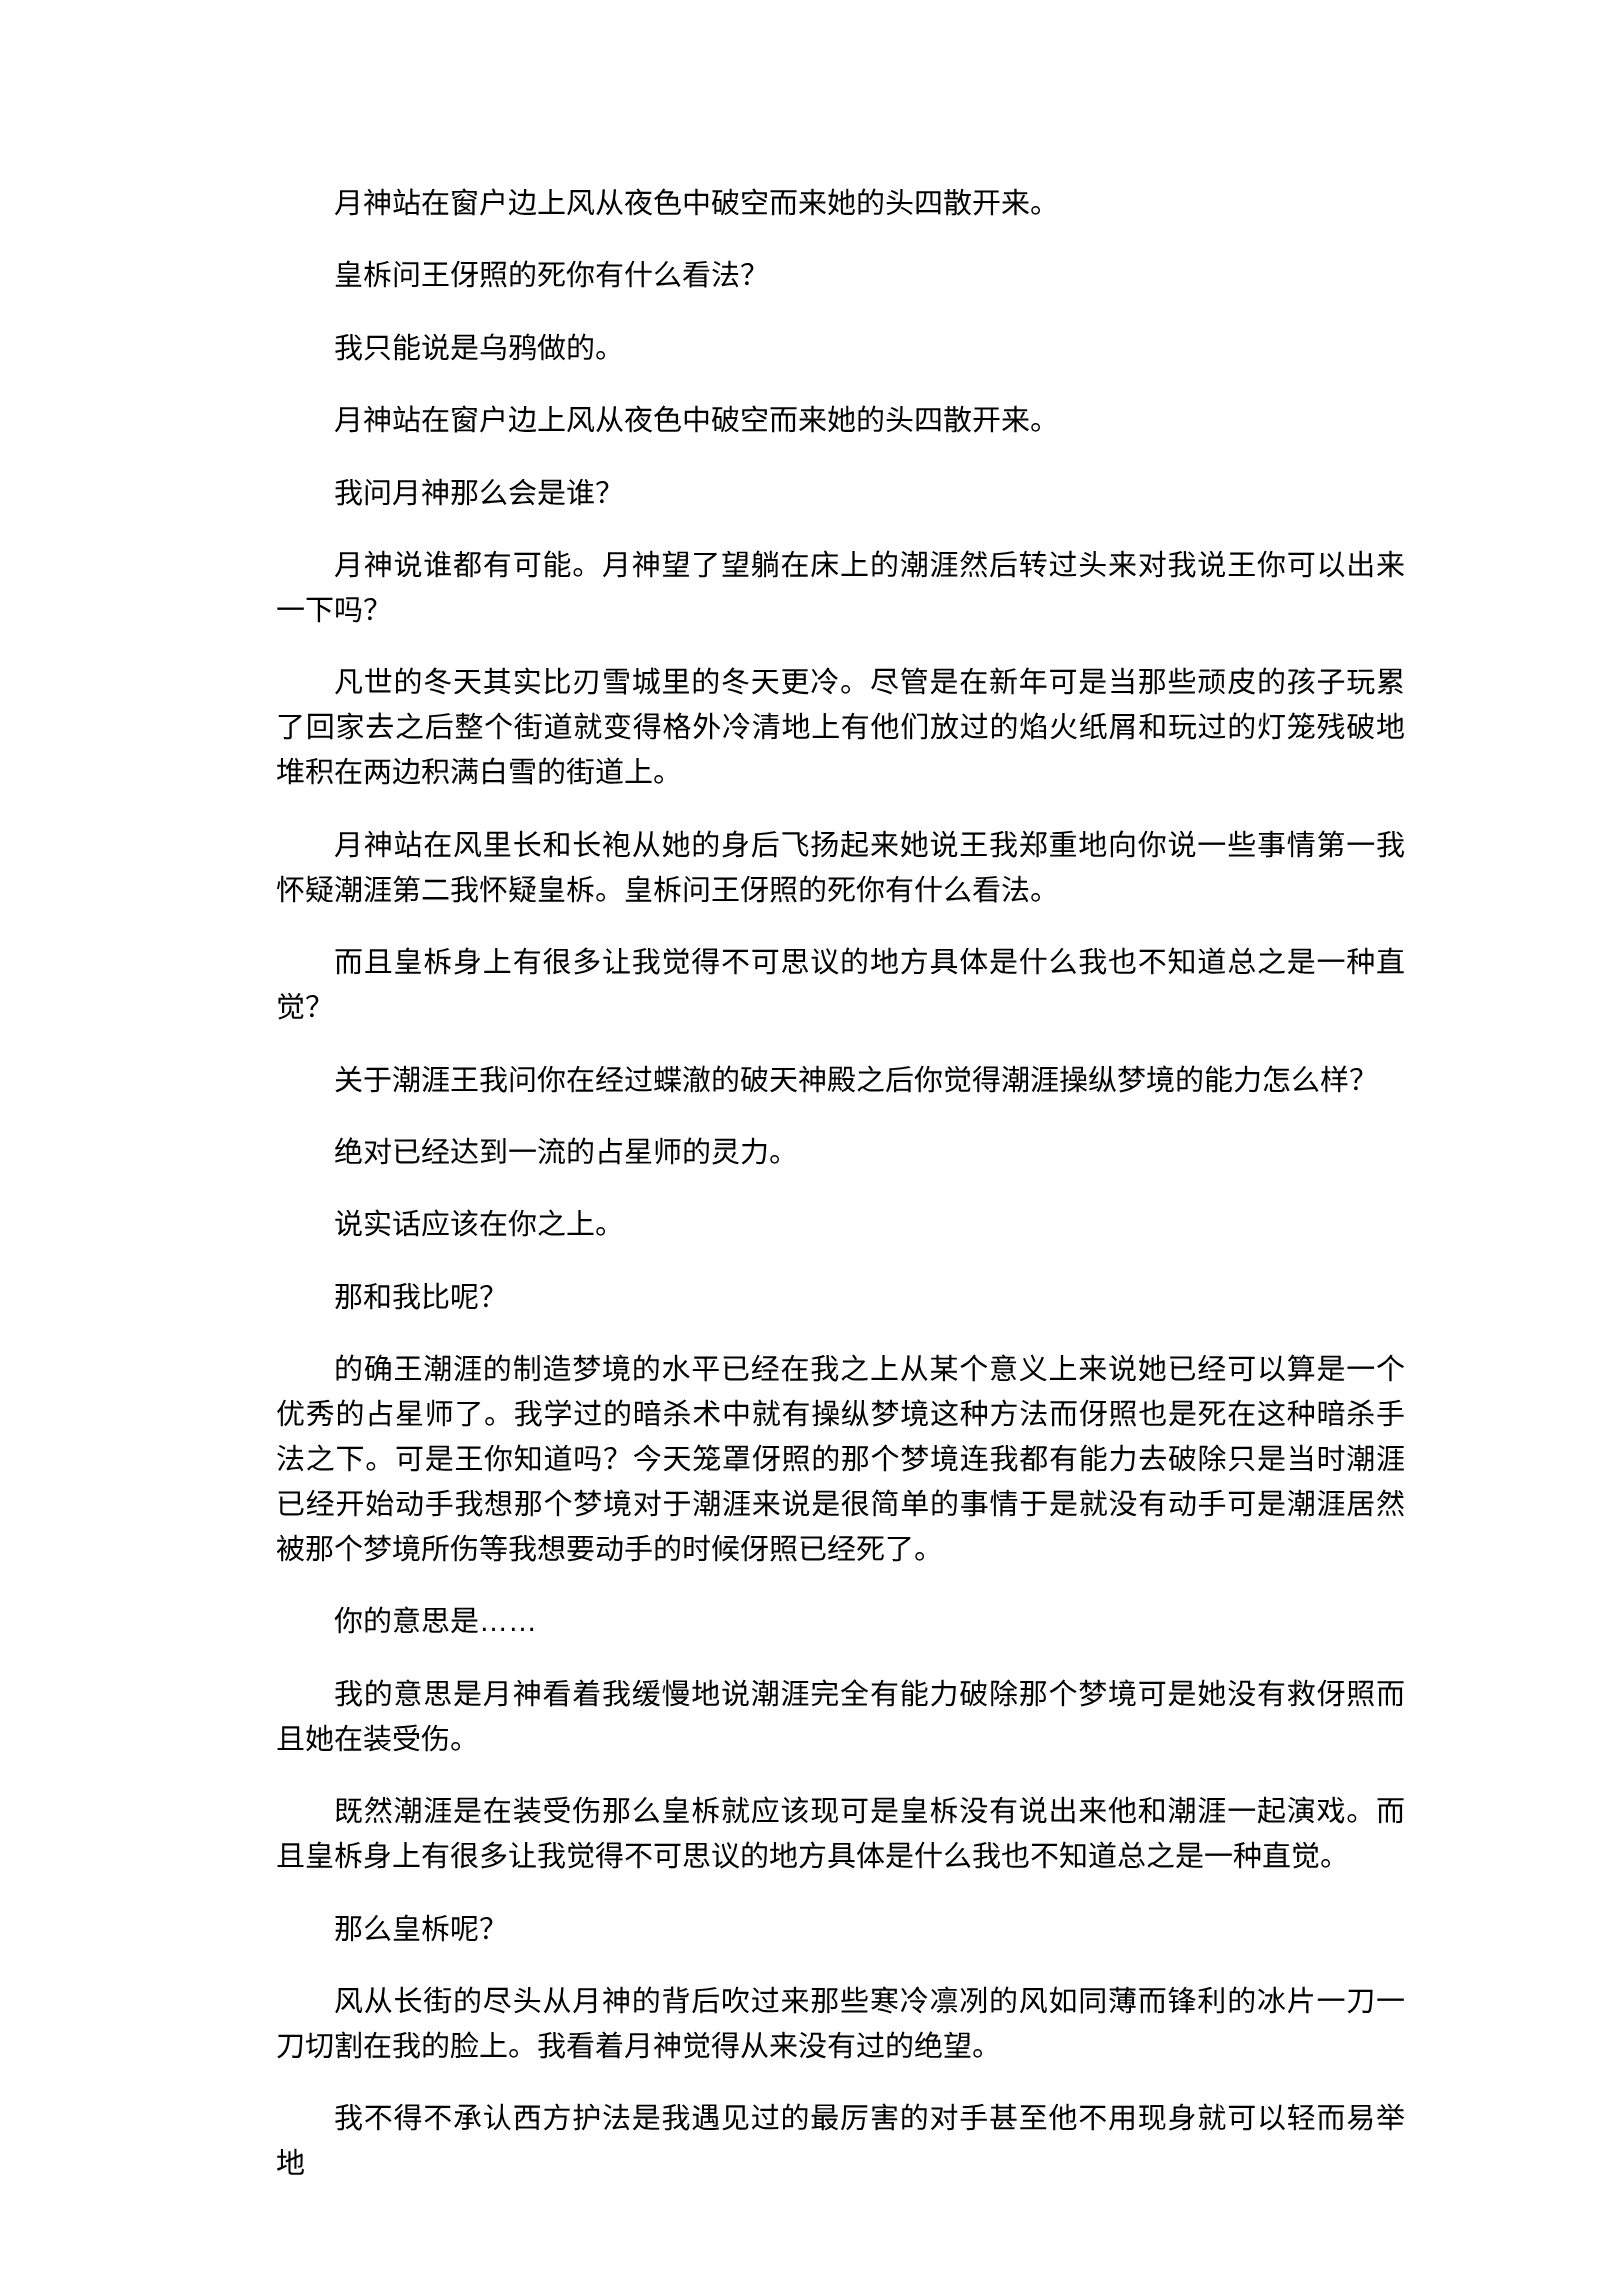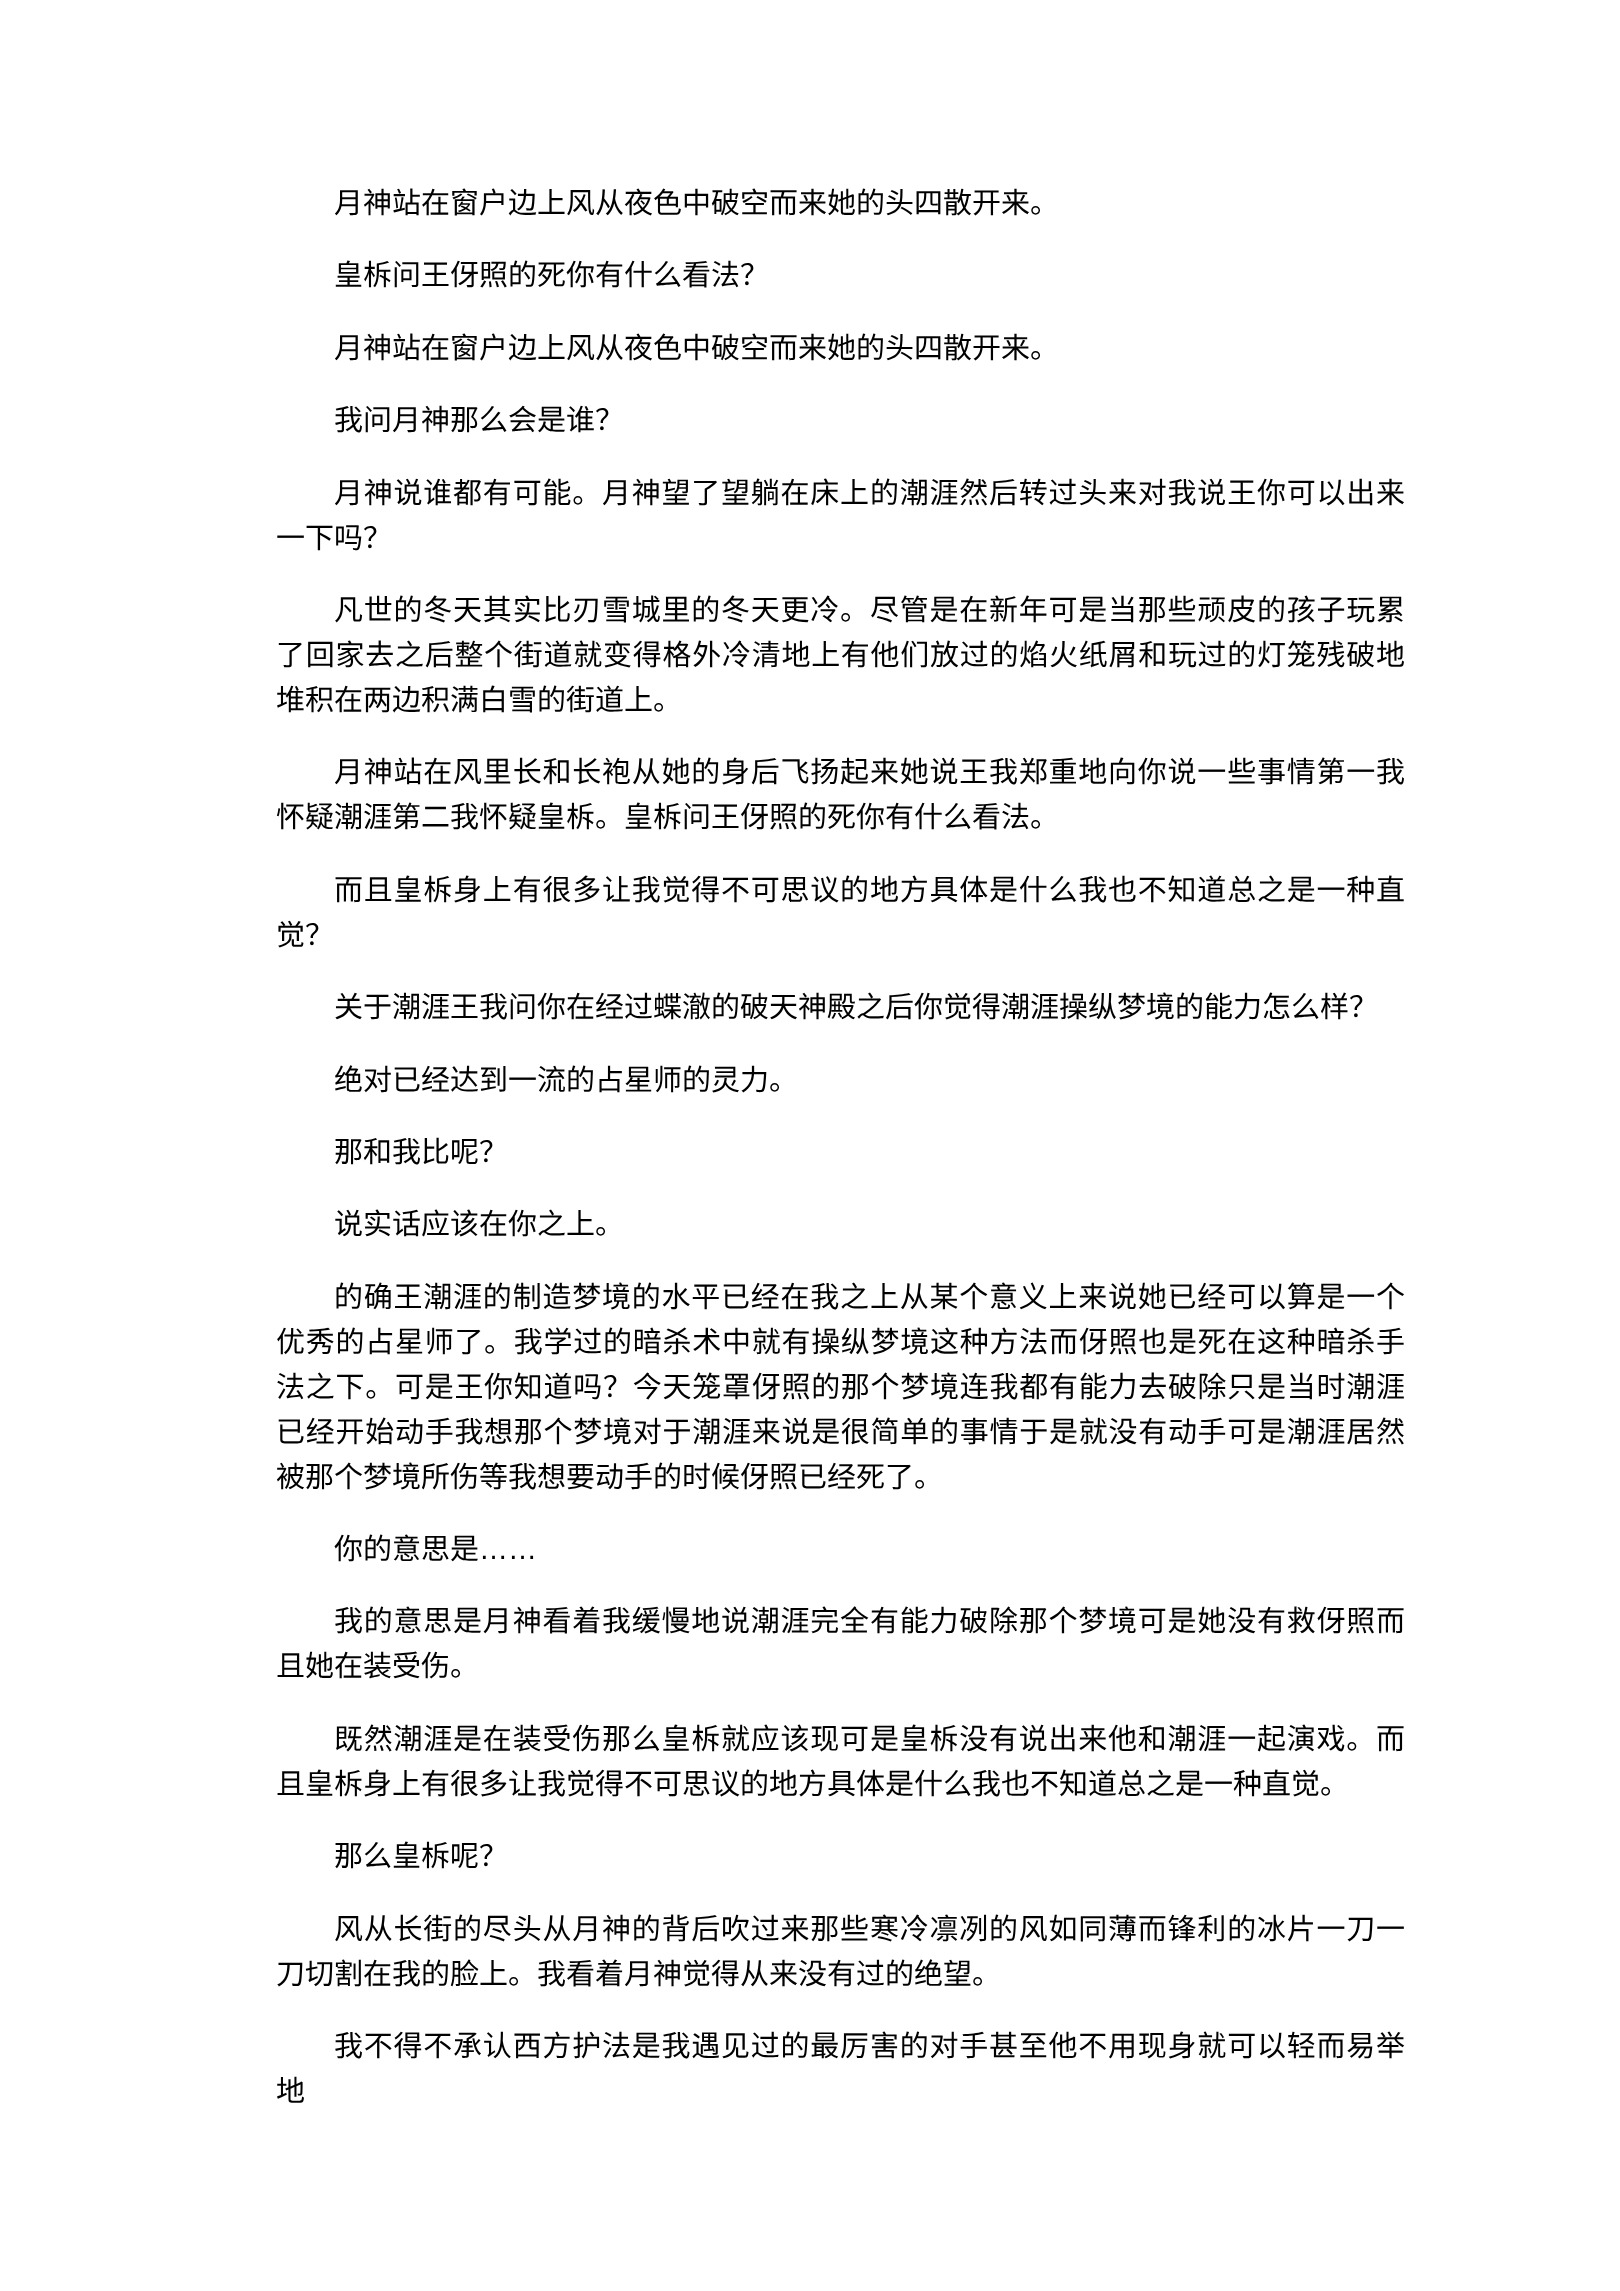--- a/index.html
+++ b/index.html
@@ -35,30 +35,31 @@
     color: #000000;
   }
 </style>
 </head>
 <body>
 
 <div class="page">
   <div class="content">
     <p>月神站在窗户边上风从夜色中破空而来她的头四散开来。</p>
     <p>皇柝问王伢照的死你有什么看法？</p>
+    <p>我只能说是乌鸦做的。</p>
     <p>月神站在窗户边上风从夜色中破空而来她的头四散开来。</p>
     <p>我问月神那么会是谁？</p>
     <p>月神说谁都有可能。月神望了望躺在床上的潮涯然后转过头来对我说王你可以出来一下吗？</p>
     <p>凡世的冬天其实比刃雪城里的冬天更冷。尽管是在新年可是当那些顽皮的孩子玩累了回家去之后整个街道就变得格外冷清地上有他们放过的焰火纸屑和玩过的灯笼残破地堆积在两边积满白雪的街道上。</p>
     <p>月神站在风里长和长袍从她的身后飞扬起来她说王我郑重地向你说一些事情第一我怀疑潮涯第二我怀疑皇柝。皇柝问王伢照的死你有什么看法。</p>
     <p>而且皇柝身上有很多让我觉得不可思议的地方具体是什么我也不知道总之是一种直觉？</p>
     <p>关于潮涯王我问你在经过蝶澈的破天神殿之后你觉得潮涯操纵梦境的能力怎么样？</p>
     <p>绝对已经达到一流的占星师的灵力。</p>
+    <p>说实话应该在你之上。</p>
     <p>那和我比呢？</p>
-    <p>说实话应该在你之上。</p>
     <p>的确王潮涯的制造梦境的水平已经在我之上从某个意义上来说她已经可以算是一个优秀的占星师了。我学过的暗杀术中就有操纵梦境这种方法而伢照也是死在这种暗杀手法之下。可是王你知道吗？今天笼罩伢照的那个梦境连我都有能力去破除只是当时潮涯已经开始动手我想那个梦境对于潮涯来说是很简单的事情于是就没有动手可是潮涯居然被那个梦境所伤等我想要动手的时候伢照已经死了。</p>
     <p>你的意思是……</p>
     <p>我的意思是月神看着我缓慢地说潮涯完全有能力破除那个梦境可是她没有救伢照而且她在装受伤。</p>
     <p>既然潮涯是在装受伤那么皇柝就应该现可是皇柝没有说出来他和潮涯一起演戏。而且皇柝身上有很多让我觉得不可思议的地方具体是什么我也不知道总之是一种直觉。</p>
     <p>那么皇柝呢？</p>
     <p>风从长街的尽头从月神的背后吹过来那些寒冷凛冽的风如同薄而锋利的冰片一刀一刀切割在我的脸上。我看着月神觉得从来没有过的绝望。</p>
     <p>我不得不承认西方护法是我遇见过的最厉害的对手甚至他不用现身就可以轻而易举地</p>
   </div>
 </div>
 

